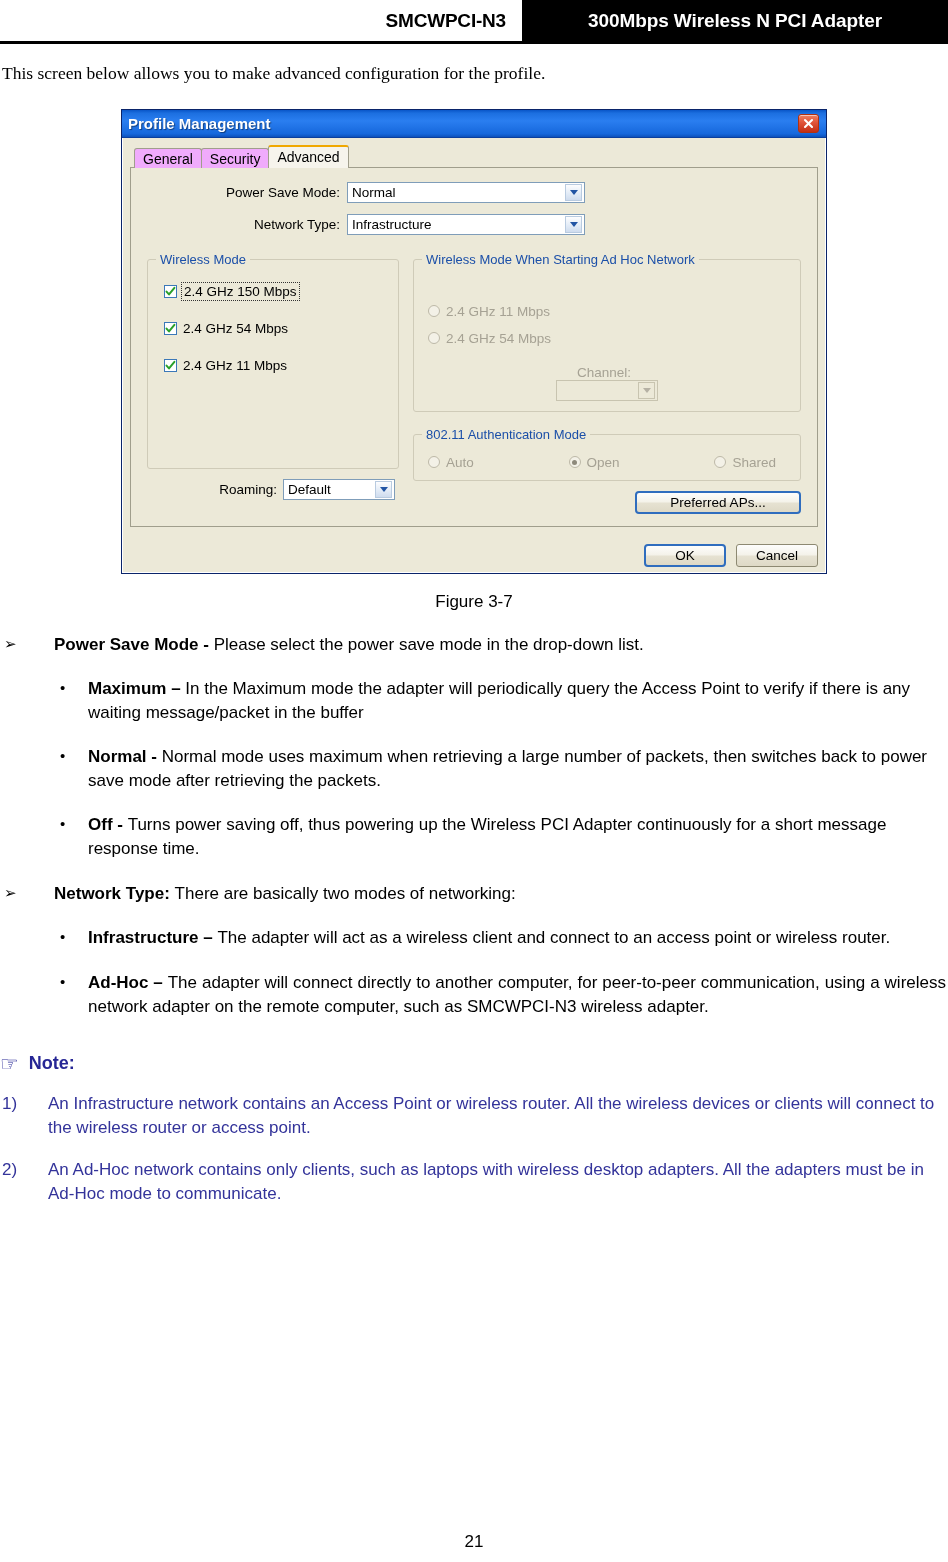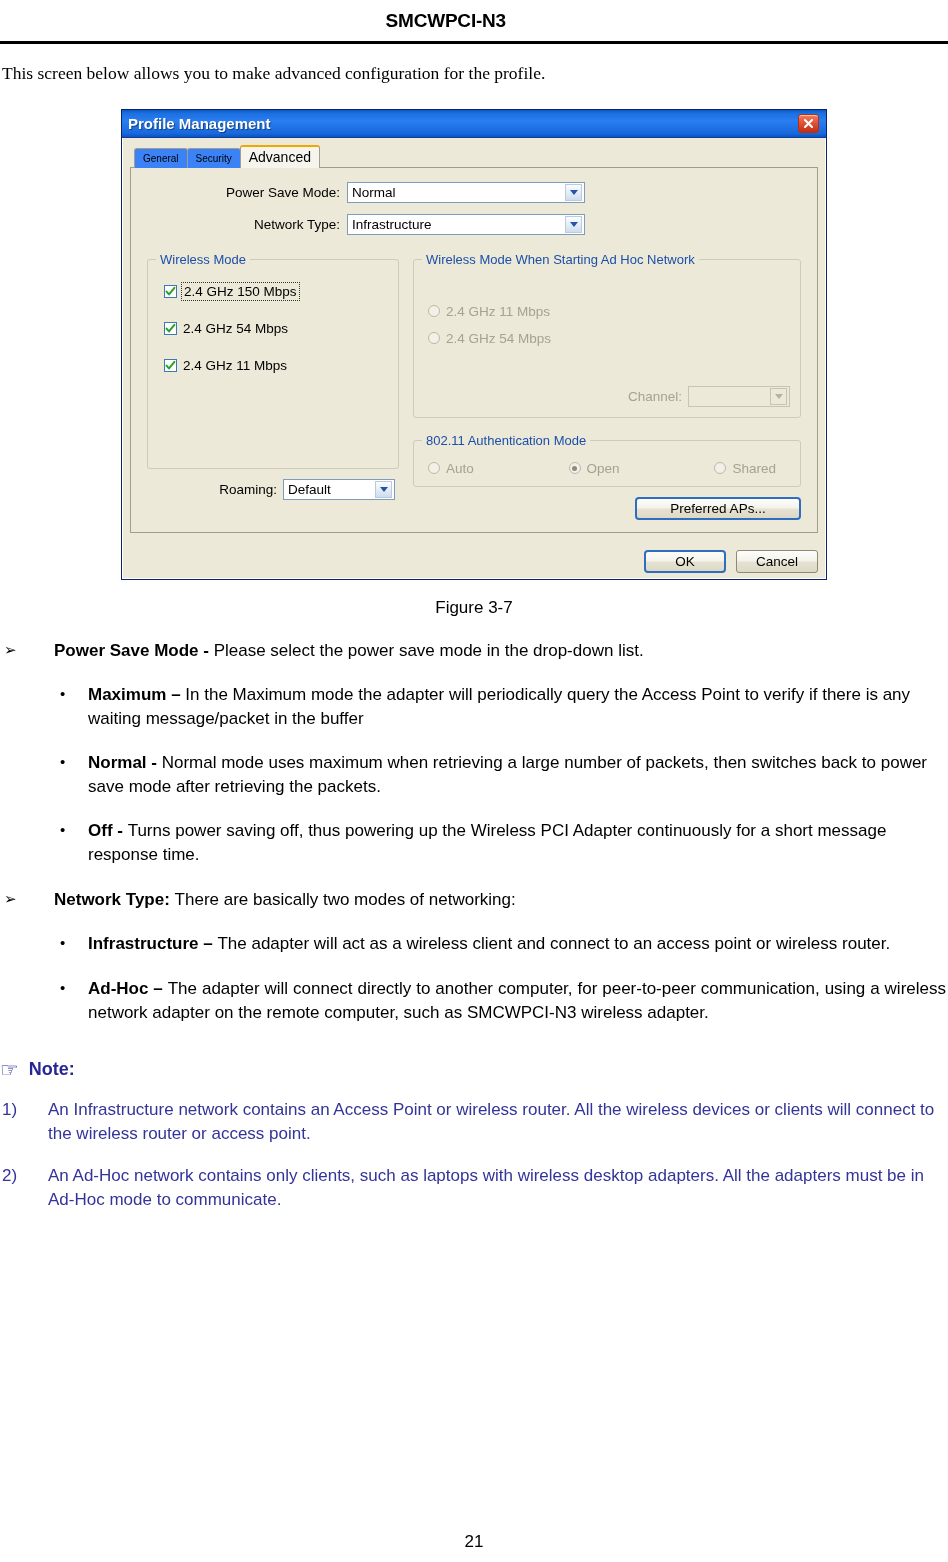--- a/index.html
+++ b/index.html
@@ -107,25 +107,25 @@
   
   .tabstrip{
     display:flex;
     align-items:flex-end;
     height:23px;
     padding-left:4px;
     position:relative;
     z-index:2;
   }
   .tab{
-    font-size:10px;
+    font-size:14px;
     padding:2px 8px 2px 8px;
     height:20px;
     line-height:16px;
-    background:#3b82f6;
+    background:#f0abfc;
     border:1px solid #a09e8c;
     border-bottom:none;
     border-radius:3px 3px 0 0;
     margin-right:-1px;
     color:#000;
     cursor:pointer;
     white-space:nowrap;
   }
   .tab.active{
     background:#f6f4ec;
@@ -233,21 +233,22 @@
     border:1px solid #bdb9a8;background:#f3f1e7;
     margin-right:6px;flex:0 0 12px;
     display:flex;align-items:center;justify-content:center;
     cursor:pointer;
   }
   .radio .dot{width:5px;height:5px;border-radius:50%;background:#8e8a7c;}
   .radio-label{font-size:13.5px;color:#a6a294;}
 
   .channel-row{
     display:flex;align-items:center;justify-content:flex-end;
-    margin-top:40px;
+    margin-top:19px;
+    flex-direction:column;
   }
   .channel-label{font-size:13.5px;color:#a6a294;margin-right:6px;}
   .combo.ch{width:102px;}
 
   .auth-row{
     display:flex;align-items:center;justify-content:space-between;
     padding:0 14px 0 4px;
   }
   .auth-row .radio-row{margin:2px 0;}
 
@@ -345,20 +346,23 @@
     font-size:17px;
     color:#000;
   }
 </style>
 </head>
 <body>
 
 <div class="page-header">
   <div class="hdr-left">
     <span class="hdr-left-text">SMCWPCI-N3</span>
+  </div>
+  <div class="hdr-right">
+    <span class="hdr-right-text">300Mbps Wireless N PCI Adapter</span>
   </div>
 </div>
 
 <p class="intro">This screen below allows you to make advanced configuration for the profile.</p>
 
 <div class="figure-wrap">
   <div class="dlg">
 
     <div class="dlg-titlebar">
       <span class="dlg-title">Profile Management</span>

